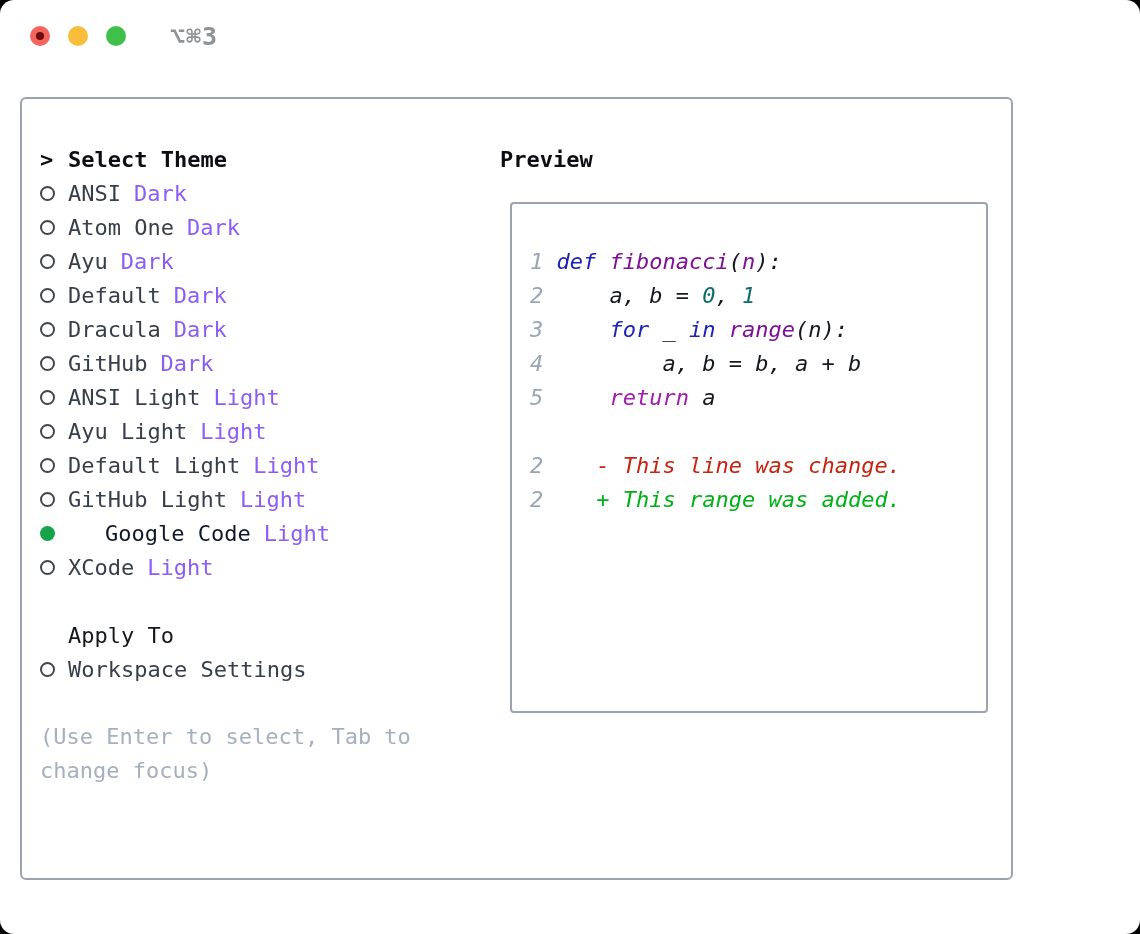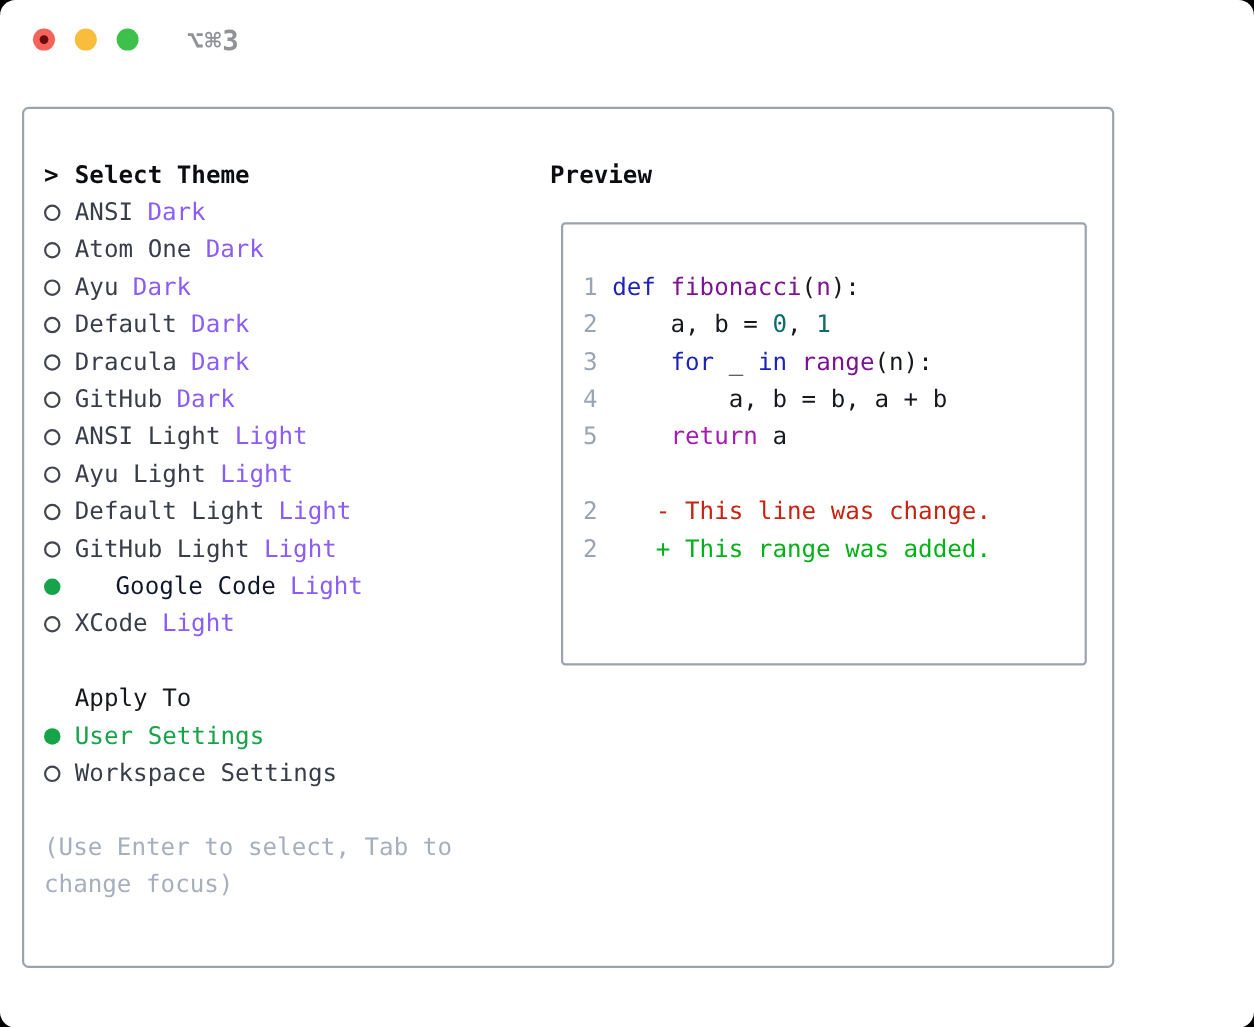--- a/index.html
+++ b/index.html
@@ -61,26 +61,27 @@
   .hint-line { height:34px; line-height:34px; color:#a6afbd; font-size:22px; white-space:pre; }
 
   
   .preview-label {
     position:absolute; left:478px; top:43px; height:34px;
     display:flex; align-items:center;
     font-size:22px; font-weight:bold; color:#0b0d11;
   }
   .preview-box {
     position:absolute; left:488px; top:103px;
-    width:478px; height:403px;
+    width:478px; height:511px;
     border:2px solid #9aa3ae;
     border-radius:4px;
     padding:41px 0 0 18px;
     background:#fff;
     overflow:hidden;
+    font-style:italic;
   }
   .code-line { height:34px; line-height:34px; font-size:22px; white-space:pre; }
   .lnum { color:#9aa5b3; }
 </style>
 </head>
 <body>
 
 <div class="window">
 
   <div class="titlebar">
@@ -116,21 +117,20 @@
         </div>
 
       <div class="row"></div>
 
       <div class="row">
         <span class="slot"></span>
         <span class="apply-header-text">Apply To</span>
       </div>
 
       <div id="apply-list">
-          <div class="row"><span class="slot"><span class="radio filled" style="background: rgb(22, 163, 74);"></span></span><span class="theme-name" style="color: rgb(22, 163, 74);">User Settings</span></div>
           <div class="row"><span class="slot"><span class="radio"></span></span><span class="theme-name">Workspace Settings</span></div>
         </div>
 
       <div class="row"></div>
 
       <div id="hint">
           <div class="hint-line">(Use Enter to select, Tab to</div>
           <div class="hint-line">change focus)</div>
         </div>
     </div>

